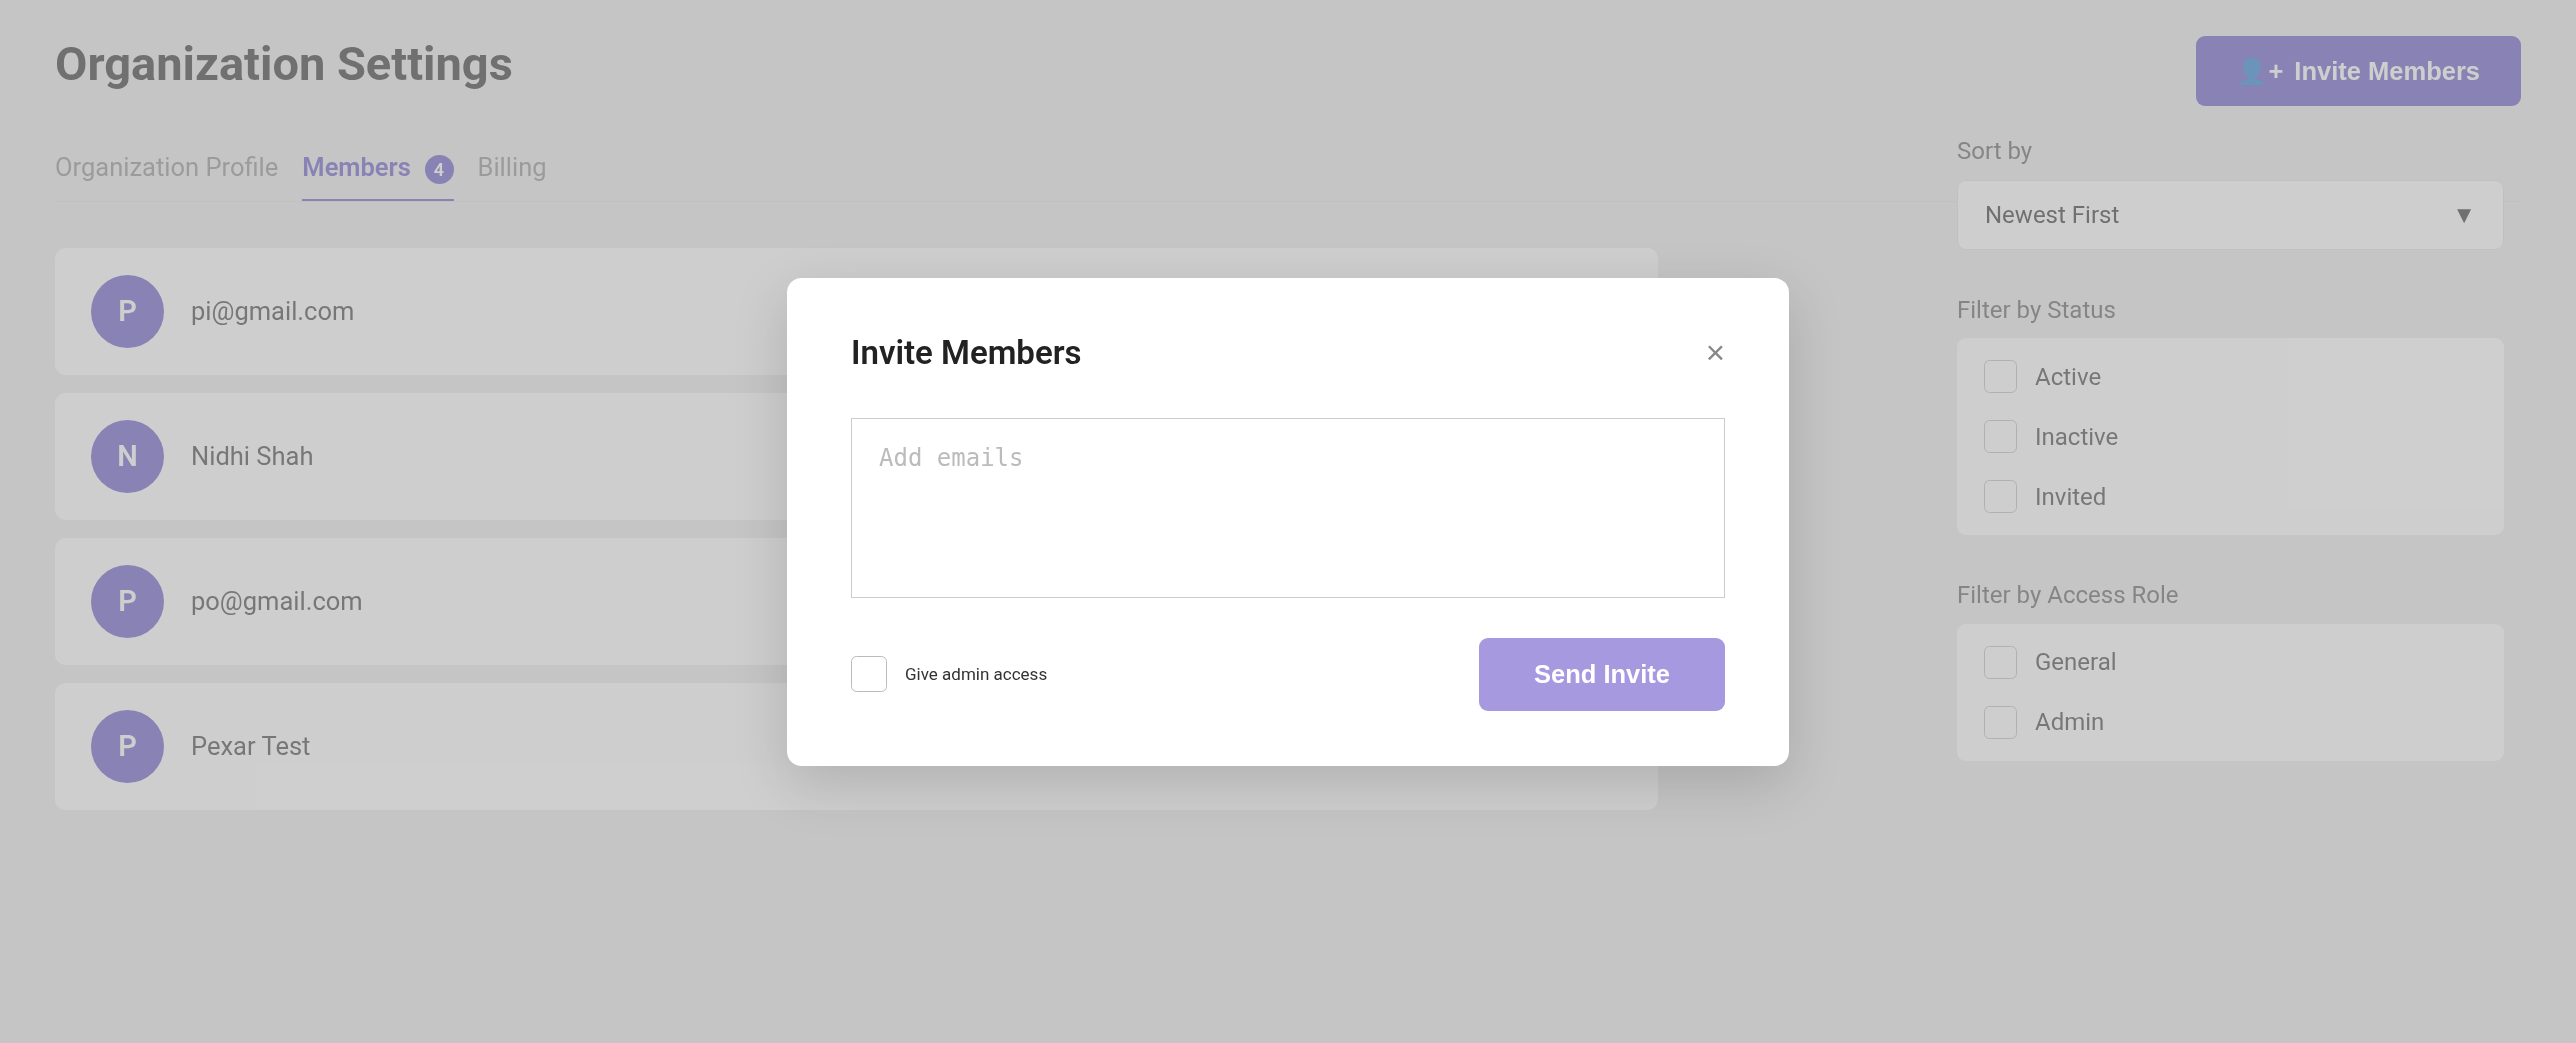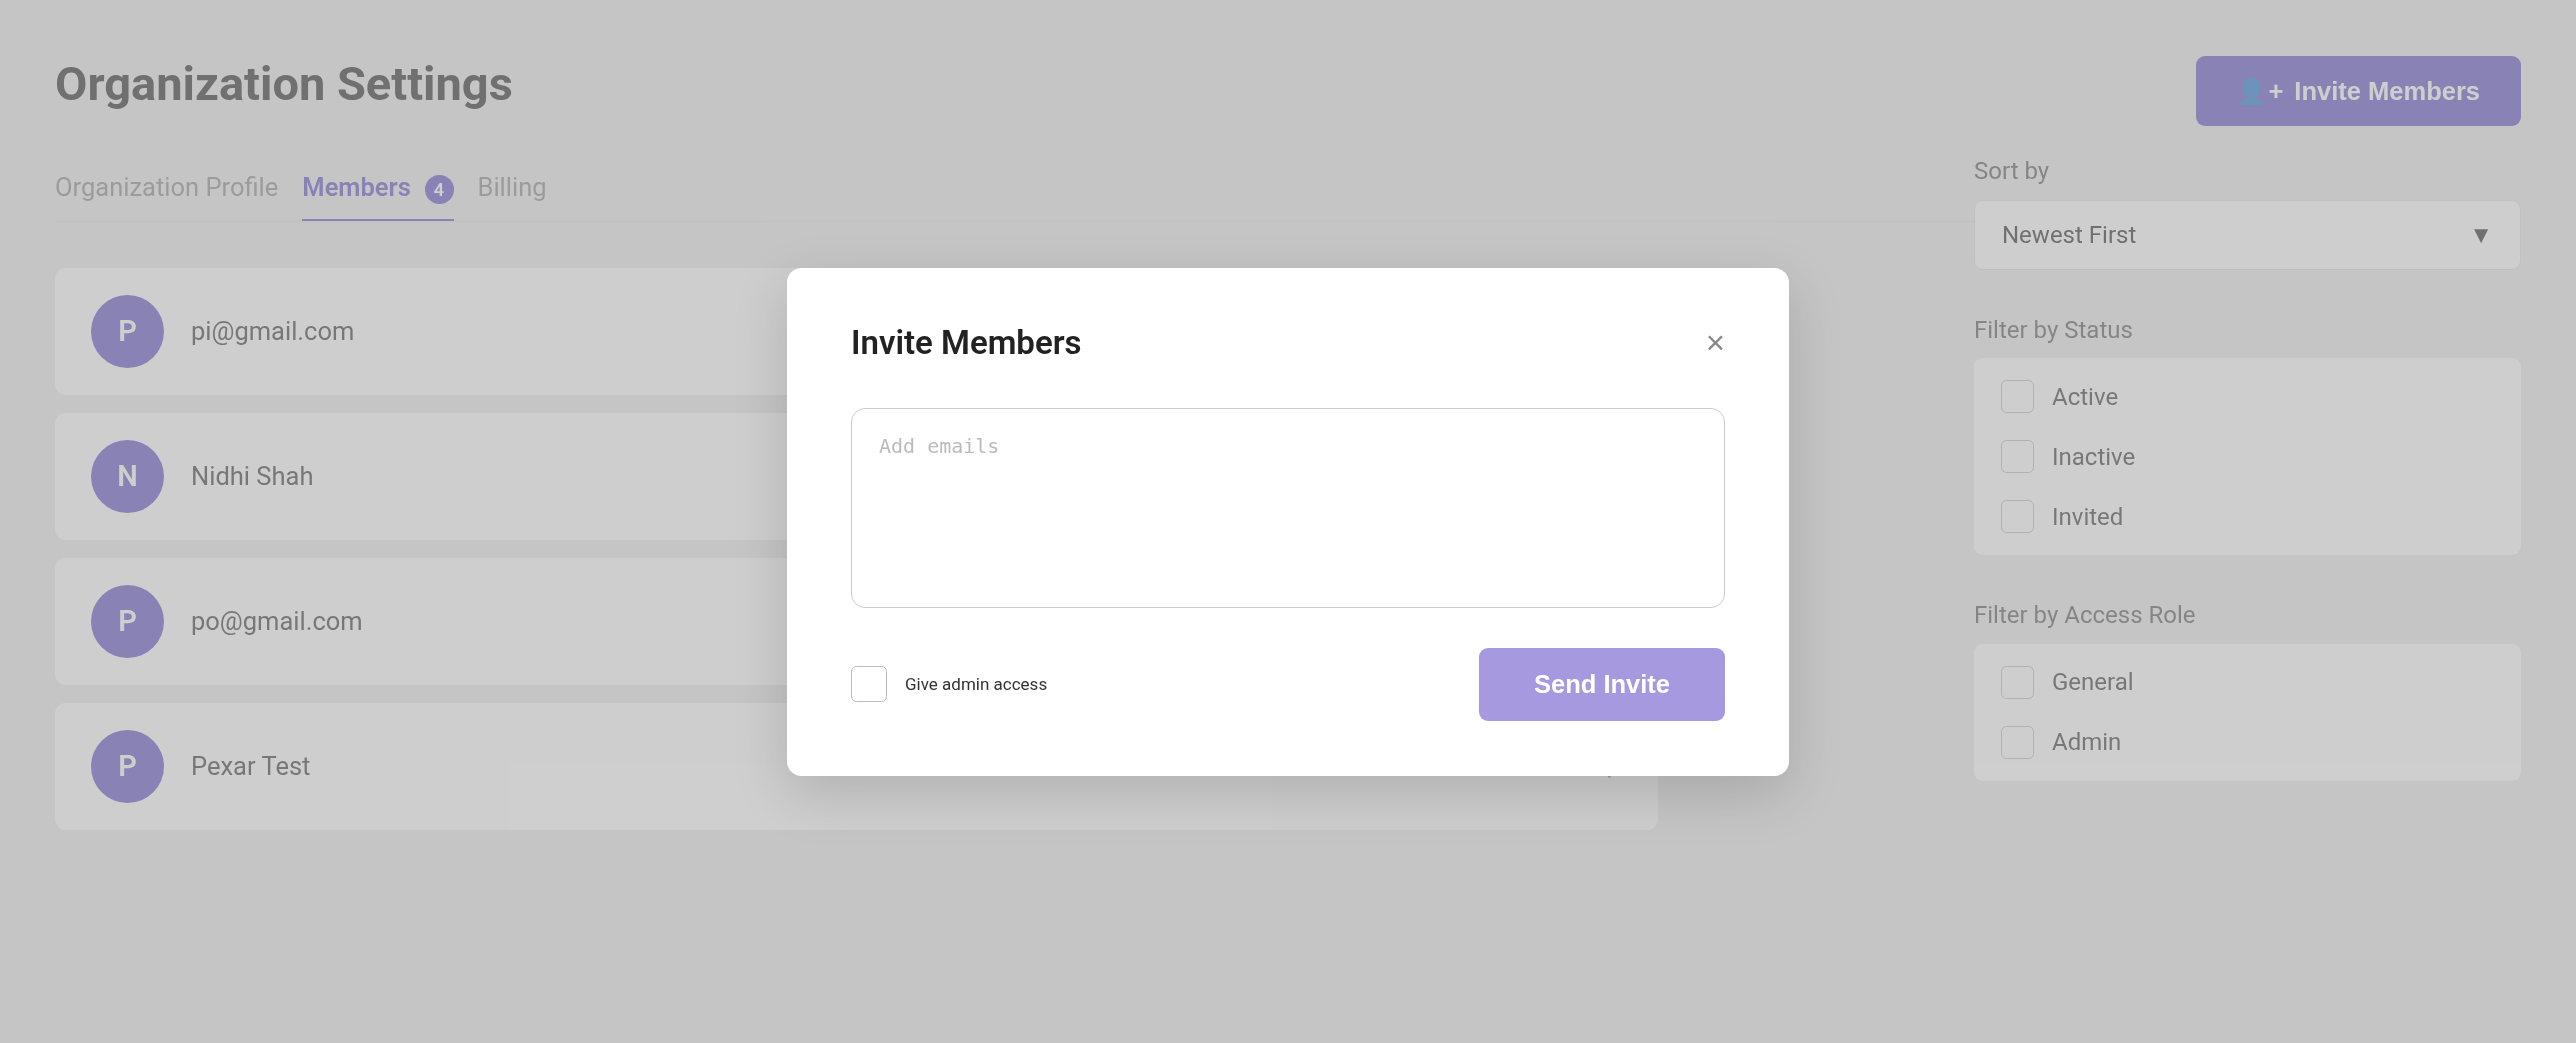--- a/index.html
+++ b/index.html
@@ -20,21 +20,20 @@
 
     
     .main-content {
       position: absolute;
       top: 0;
       left: 0;
       right: 0;
       bottom: 0;
       padding: 36px 55px;
       opacity: 0.5;
-      margin-top: 20px;
     }
 
     .page-header {
       display: flex;
       justify-content: space-between;
       align-items: flex-start;
       margin-bottom: 46px;
     }
 
     .page-title {
@@ -151,21 +150,21 @@
 
     .more-icon {
       color: #888;
       font-size: 25.5px;
     }
 
     
     .right-sidebar {
       position: absolute;
       top: 137px;
-      right: 55px;
+      right: 72px;
       width: 547px;
     }
 
     .sort-section {
       margin-bottom: 46px;
     }
 
     .section-label {
       font-size: 24px;
       color: #555;
@@ -261,25 +260,25 @@
       background: none;
       border: none;
       font-size: 33px;
       color: #888;
       cursor: pointer;
       line-height: 1;
     }
 
     .email-textarea {
       width: 100%;
-      height: 200px;
+      height: 180px;
       border: 1.4px solid #ccc;
-      border-radius: 14px;
+      border-radius: 0;
       padding: 25.5px 27px;
-      font-size: 20px;
+      font-size: 24px;
       color: #aaa;
       resize: none;
       outline: none;
       margin-bottom: 36px;
     }
 
     .email-textarea::placeholder {
       color: #bbb;
     }
 

